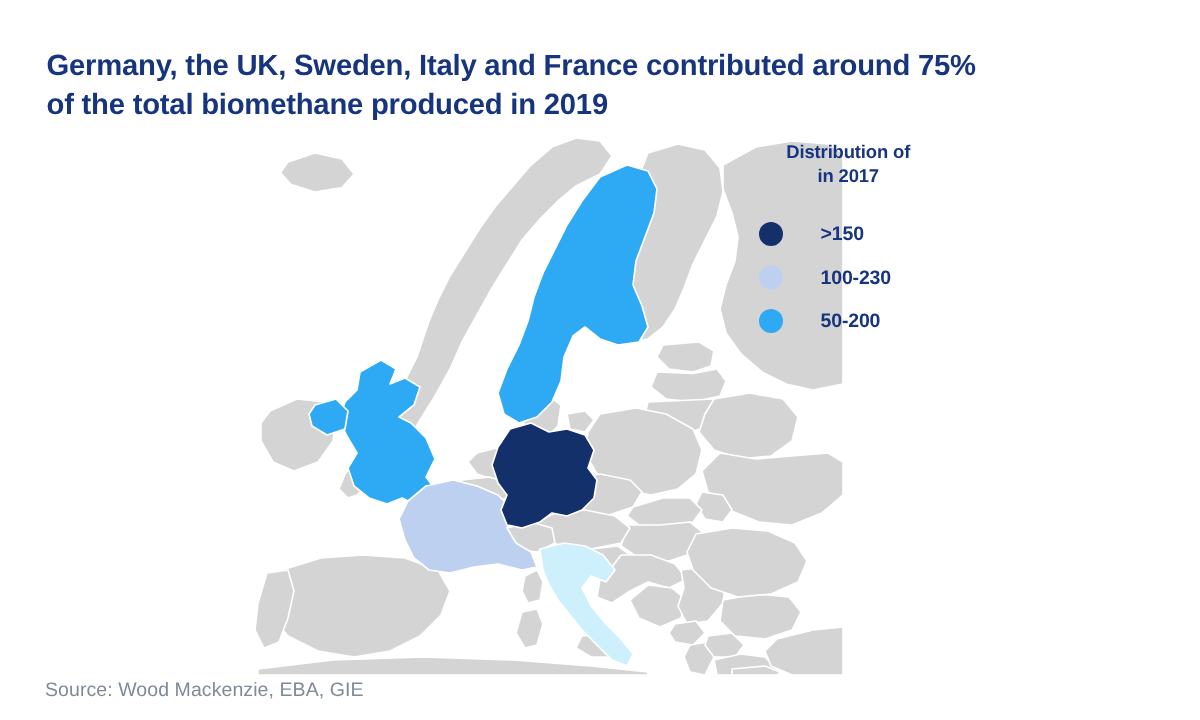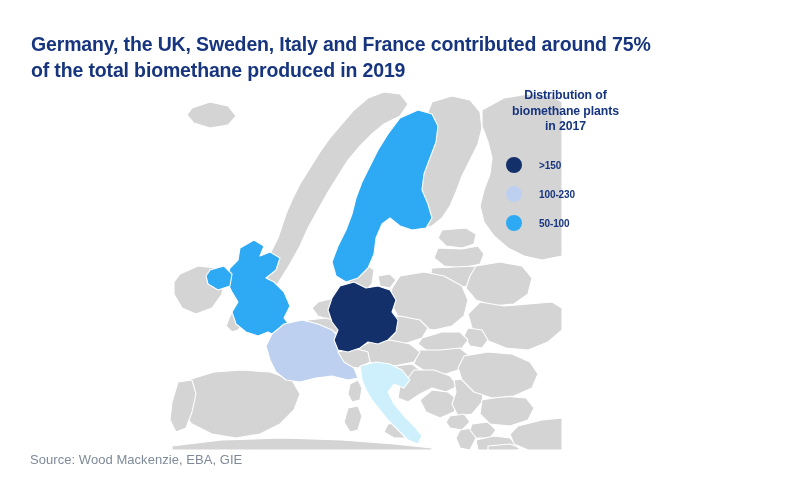--- a/index.html
+++ b/index.html
@@ -40,21 +40,21 @@
     width: 430px;
     height: 370px;
   }
   #map-area svg { display: block; width: 100%; height: 100%; }
   .cpath { stroke: #ffffff; stroke-width: 1.1; stroke-linejoin: round; }
 
   
   #legend {
     position: absolute;
     left: 478px;
-    top: 88px;
+    top: 94px;
     width: 175px;
   }
   #legend .lg-title {
     color: #17357f;
     font-weight: bold;
     font-size: 12.3px;
     line-height: 15.5px;
     text-align: center;
     letter-spacing: -0.1px;
   }
@@ -67,24 +67,24 @@
     align-items: center;
     height: 29px;
   }
   #legend .lg-dot {
     width: 16px;
     height: 16px;
     border-radius: 50%;
     flex: 0 0 16px;
   }
   #legend .lg-label {
-    margin-left: 17px;
+    margin-left: 25px;
     color: #17357f;
     font-weight: bold;
-    font-size: 10px;
+    font-size: 13px;
     letter-spacing: -0.1px;
     white-space: nowrap;
   }
 
   
   #source-note {
     position: absolute;
     left: 30px;
     top: 452px;
     color: #7f8a99;
@@ -197,32 +197,31 @@
       <path class="cpath" fill="#13306b" d="M208 206 L222 202 L234 208 L246 206 L258 210 L264 220 L260 232 L266 240 L264 252 L256 260 L246 264 L236 262 L228 268 L216 272 L206 270 L202 260 L206 250 L200 242 L196 230 L200 218 Z"></path>
 
       <path class="cpath" fill="#cdf0fc" d="M228 286 L244 282 L258 284 L270 290 L278 300 L272 308 L262 304 L256 312 L262 324 L272 336 L282 346 L290 356 L286 364 L276 360 L266 350 L256 340 L248 330 L240 320 L234 310 L230 300 Z"></path>
     </g>
   </svg>
 </div>
 
 <div id="legend">
   <div>
     <div class="lg-title">Distribution of</div>
-    <div class="lg-title">biomethane plants</div>
     <div class="lg-title">in 2017</div>
   </div>
   <div class="lg-items">
     <div class="lg-row">
       <span class="lg-dot" style="background:#13306b"></span>
       <span class="lg-label">&gt;150</span>
     </div>
     <div class="lg-row">
       <span class="lg-dot" style="background:#bdd0f0"></span>
       <span class="lg-label">100-230</span>
     </div>
     <div class="lg-row">
       <span class="lg-dot" style="background:#2eaaf5"></span>
-      <span class="lg-label">50-100</span>
+      <span class="lg-label">50-200</span>
     </div>
   </div>
 </div>
 
 <div id="source-note">Source: Wood Mackenzie, EBA, GIE</div>
 
 </body></html>

